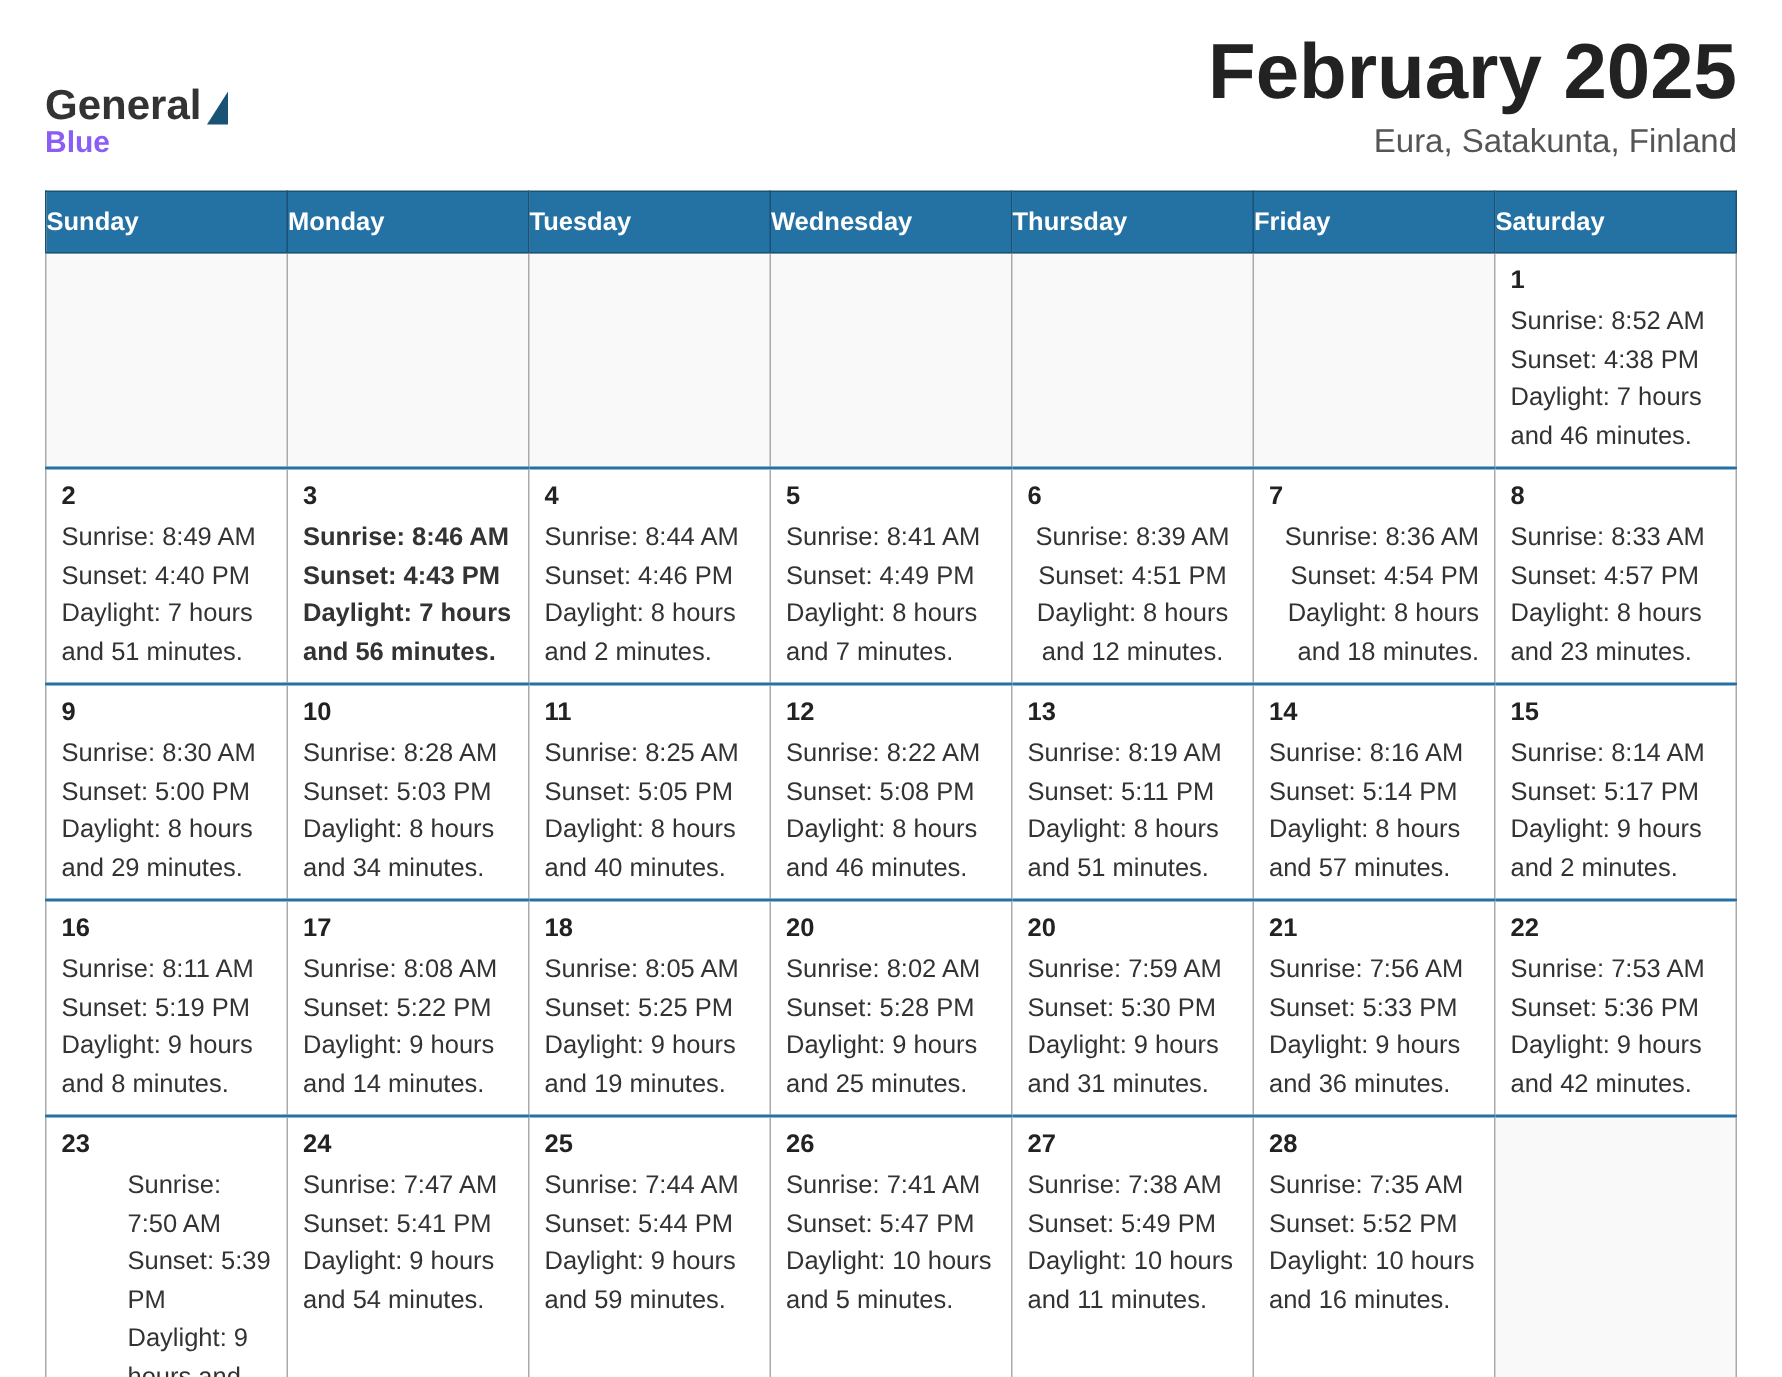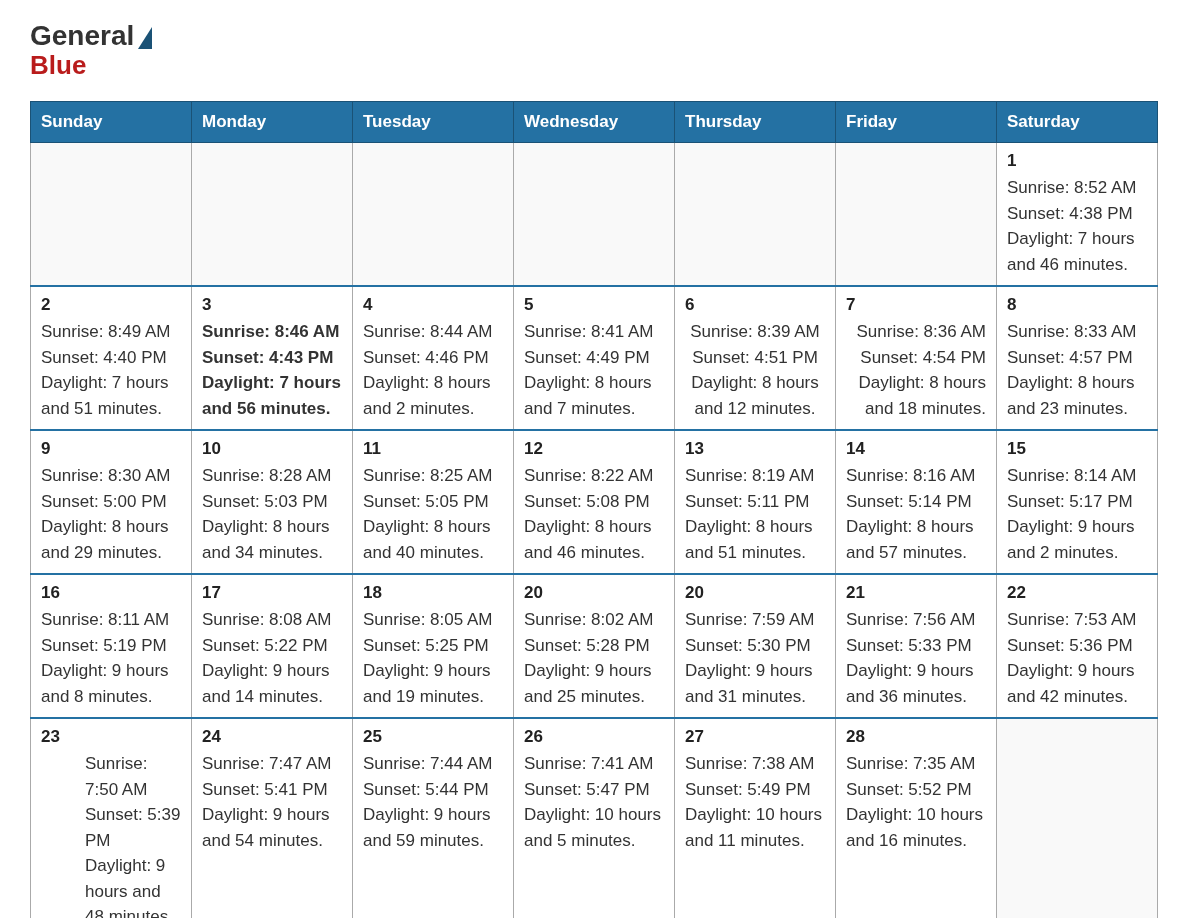--- a/index.html
+++ b/index.html
@@ -34,23 +34,23 @@
     }
     .logo-arrow {
       width: 0;
       height: 0;
       border-left: 14px solid transparent;
       border-bottom: 22px solid #1a5276;
       margin-left: 4px;
       margin-top: 4px;
     }
     .logo-blue {
-      font-size: 26px;
-      font-weight: bold;
-      color: #b91c1c;
+      font-size: 20px;
+      font-weight: bold;
+      color: #8b5cf6;
       margin-top: -2px;
     }
     .title-block {
       text-align: right;
     }
     .month-title {
       font-size: 52px;
       font-weight: bold;
       color: #222;
       line-height: 1.1;
@@ -62,21 +62,21 @@
     }
     .calendar-table {
       width: 100%;
       border-collapse: collapse;
     }
     .calendar-table thead tr th {
       background: #2471a3;
       color: #fff;
       font-size: 17px;
       font-weight: bold;
-      padding: 10px 10px;
+      padding: 10px 0;
       text-align: left;
       border: 1px solid #1a5276;
     }
     .calendar-table tbody tr td {
       vertical-align: top;
       padding: 8px 10px;
       border: 1px solid #aaa;
       width: 14.28%;
       min-height: 100px;
       font-size: 13px;
@@ -104,20 +104,24 @@
 </head>
 <body>
 
 <div class="header-row">
   <div class="logo">
     <div class="logo-top">
       <span class="logo-general">General</span>
       <div class="logo-arrow"></div>
     </div>
     <span class="logo-blue">Blue</span>
+  </div>
+  <div class="title-block">
+    <div class="month-title">February 2025</div>
+    <div class="location-title">Eura, Satakunta, Finland</div>
   </div>
 </div>
 
 <table class="calendar-table">
   <thead>
     <tr>
     <th>Sunday</th>
         <th>Monday</th>
         <th>Tuesday</th>
         <th>Wednesday</th>

